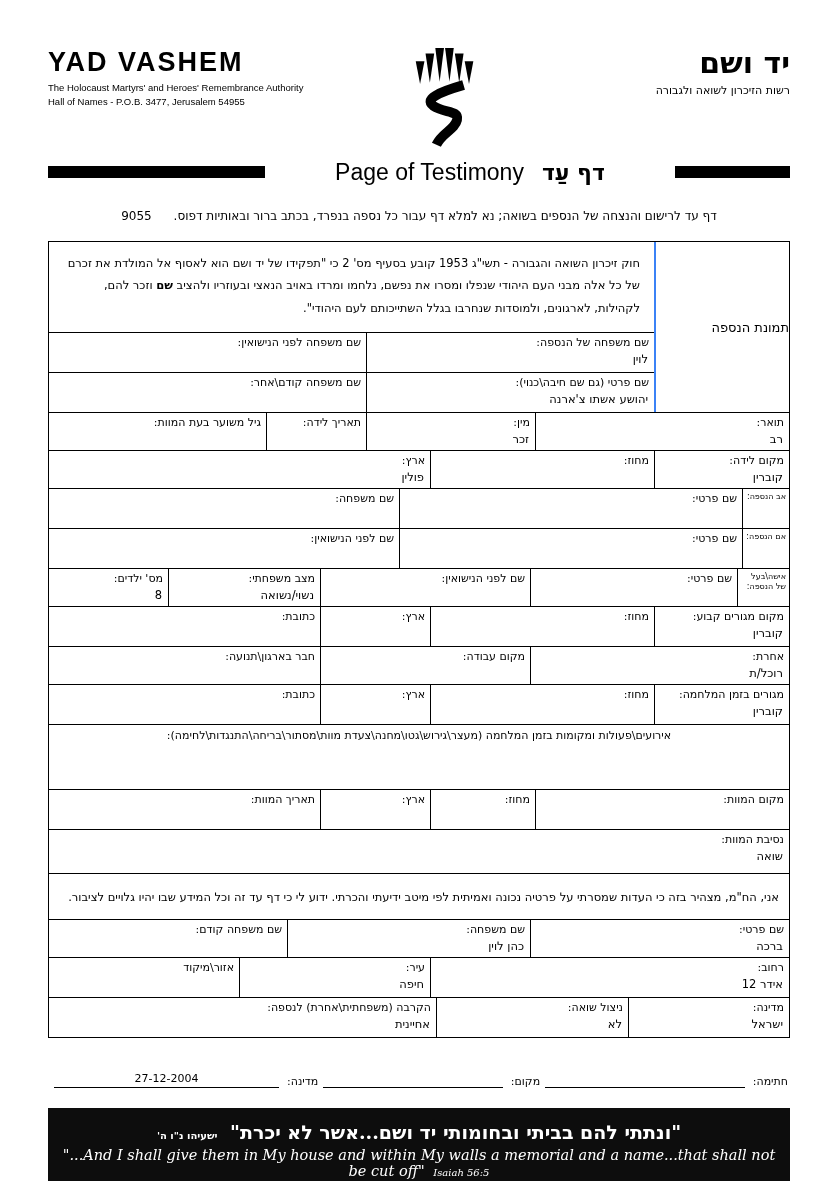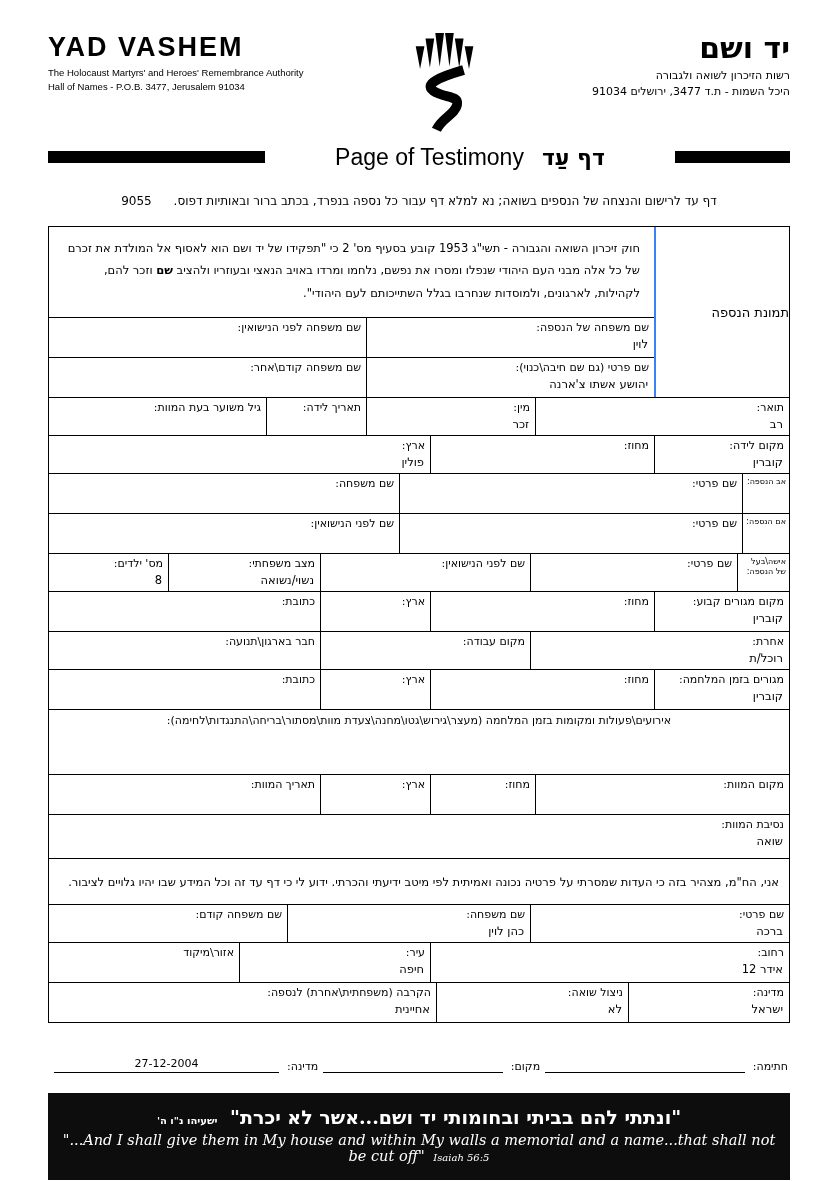--- a/index.html
+++ b/index.html
@@ -4,21 +4,21 @@
 <style>
   * { box-sizing: border-box; margin: 0; padding: 0; }
   body {
     width: 834px; height: 1181px; background: #ffffff; color: #000;
     font-family: "DejaVu Sans", sans-serif; overflow: hidden;
   }
   .page { position: relative; width: 834px; height: 1181px; }
   .content { position: absolute; left: 48px; top: 0; width: 742px; }
 
   
-  .header { display: flex; justify-content: space-between; padding-top: 32px; }
+  .header { display: flex; justify-content: space-between; padding-top: 47px; }
   .hdr-left { width: 300px; }
   .brand-en { font-size: 27px; font-weight: bold; letter-spacing: 2px; font-family: "Liberation Sans", sans-serif; }
   .hdr-sub-en { font-size: 9.5px; margin-top: 3px; line-height: 1.45; font-family: "Liberation Sans", sans-serif; }
   .logo-wrap { width: 110px; display: flex; justify-content: center; padding-top: 0; }
   .hdr-right { width: 250px; text-align: right; direction: rtl; }
   .brand-he { font-size: 30px; font-weight: bold; font-family: "DejaVu Serif", "DejaVu Sans", serif; line-height: 1.05; }
   .hdr-sub-he { font-size: 11px; margin-top: 4px; line-height: 1.5; }
 
   
   .title-row { display: flex; align-items: center; margin-top: 10px; height: 30px; }
@@ -75,39 +75,38 @@
 <body>
 
 <div class="page">
   <div class="content">
 
     <div class="header">
       <div class="hdr-left">
         <div class="brand-en">YAD VASHEM</div>
         <div class="hdr-sub-en">
           <div>The Holocaust Martyrs' and Heroes' Remembrance Authority</div>
-          <div>Hall of Names - P.O.B. 3477, Jerusalem 91034</div>
+          <div>Hall of Names - P.O.B. 3477, Jerusalem 54955</div>
         </div>
       </div>
       <div class="logo-wrap">
         <svg width="72" height="100" viewBox="0 0 60 92" aria-hidden="true">
           <polygon points="4,13 12,13 8,34 " fill="#000"></polygon>
           <polygon points="13,6 21,6 17,33 " fill="#000"></polygon>
           <polygon points="22,1 30,1 26,32 " fill="#000"></polygon>
           <polygon points="31,1 39,1 35,32 " fill="#000"></polygon>
           <polygon points="40,6 48,6 44,33 " fill="#000"></polygon>
           <polygon points="49,13 57,13 53,34 " fill="#000"></polygon>
           <path d="M48,35 C24,42 12,48 20,54 C30,61 44,58 42,67 C40,76 28,79 23,90" fill="none" stroke="#000" stroke-width="9"></path>
         </svg>
       </div>
       <div class="hdr-right">
         <div class="brand-he">יד ושם</div>
         <div class="hdr-sub-he">
           <div>רשות הזיכרון לשואה ולגבורה</div>
-          <div>היכל השמות - ת.ד 3477, ירושלים 91034</div>
         </div>
       </div>
     </div>
 
     <div class="title-row">
       <div class="bar bar-left"></div>
       <div class="title-center">
         <span class="title-en">Page of Testimony</span>
         <span class="title-he">דף עַד</span>
       </div>

